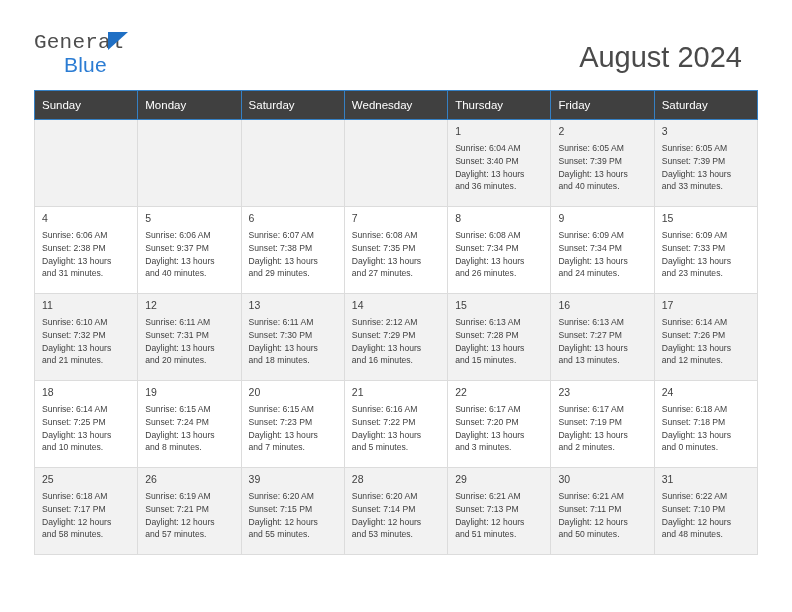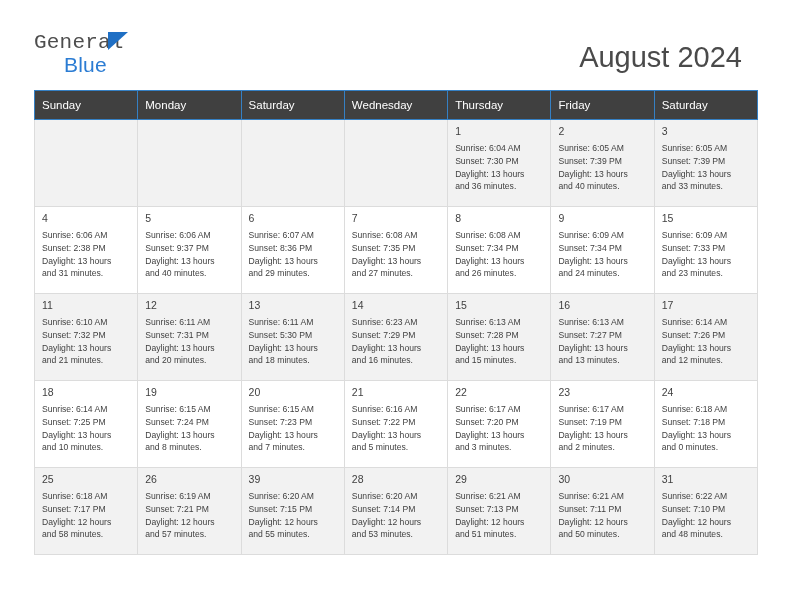--- a/index.html
+++ b/index.html
@@ -146,21 +146,21 @@
     </thead>
     <tbody>
         <tr class="shaded">
           <td class="empty"></td>
           <td class="empty"></td>
           <td class="empty"></td>
           <td class="empty"></td>
           <td>
             <span class="daynum">1</span>
             <span class="info-line">Sunrise: 6:04 AM</span>
-            <span class="info-line">Sunset: 7:30 PM</span>
+            <span class="info-line">Sunset: 3:40 PM</span>
             <span class="info-line">Daylight: 13 hours</span>
             <span class="info-line">and 36 minutes.</span>
           </td>
           <td>
             <span class="daynum">2</span>
             <span class="info-line">Sunrise: 6:05 AM</span>
             <span class="info-line">Sunset: 7:39 PM</span>
             <span class="info-line">Daylight: 13 hours</span>
             <span class="info-line">and 40 minutes.</span>
           </td>
@@ -183,21 +183,21 @@
           <td>
             <span class="daynum">5</span>
             <span class="info-line">Sunrise: 6:06 AM</span>
             <span class="info-line">Sunset: 9:37 PM</span>
             <span class="info-line">Daylight: 13 hours</span>
             <span class="info-line">and 40 minutes.</span>
           </td>
           <td>
             <span class="daynum">6</span>
             <span class="info-line">Sunrise: 6:07 AM</span>
-            <span class="info-line">Sunset: 8:36 PM</span>
+            <span class="info-line">Sunset: 7:38 PM</span>
             <span class="info-line">Daylight: 13 hours</span>
             <span class="info-line">and 29 minutes.</span>
           </td>
           <td>
             <span class="daynum">7</span>
             <span class="info-line">Sunrise: 6:08 AM</span>
             <span class="info-line">Sunset: 7:35 PM</span>
             <span class="info-line">Daylight: 13 hours</span>
             <span class="info-line">and 27 minutes.</span>
           </td>
@@ -234,27 +234,27 @@
           <td>
             <span class="daynum">12</span>
             <span class="info-line">Sunrise: 6:11 AM</span>
             <span class="info-line">Sunset: 7:31 PM</span>
             <span class="info-line">Daylight: 13 hours</span>
             <span class="info-line">and 20 minutes.</span>
           </td>
           <td>
             <span class="daynum">13</span>
             <span class="info-line">Sunrise: 6:11 AM</span>
-            <span class="info-line">Sunset: 5:30 PM</span>
+            <span class="info-line">Sunset: 7:30 PM</span>
             <span class="info-line">Daylight: 13 hours</span>
             <span class="info-line">and 18 minutes.</span>
           </td>
           <td>
             <span class="daynum">14</span>
-            <span class="info-line">Sunrise: 6:23 AM</span>
+            <span class="info-line">Sunrise: 2:12 AM</span>
             <span class="info-line">Sunset: 7:29 PM</span>
             <span class="info-line">Daylight: 13 hours</span>
             <span class="info-line">and 16 minutes.</span>
           </td>
           <td>
             <span class="daynum">15</span>
             <span class="info-line">Sunrise: 6:13 AM</span>
             <span class="info-line">Sunset: 7:28 PM</span>
             <span class="info-line">Daylight: 13 hours</span>
             <span class="info-line">and 15 minutes.</span>

